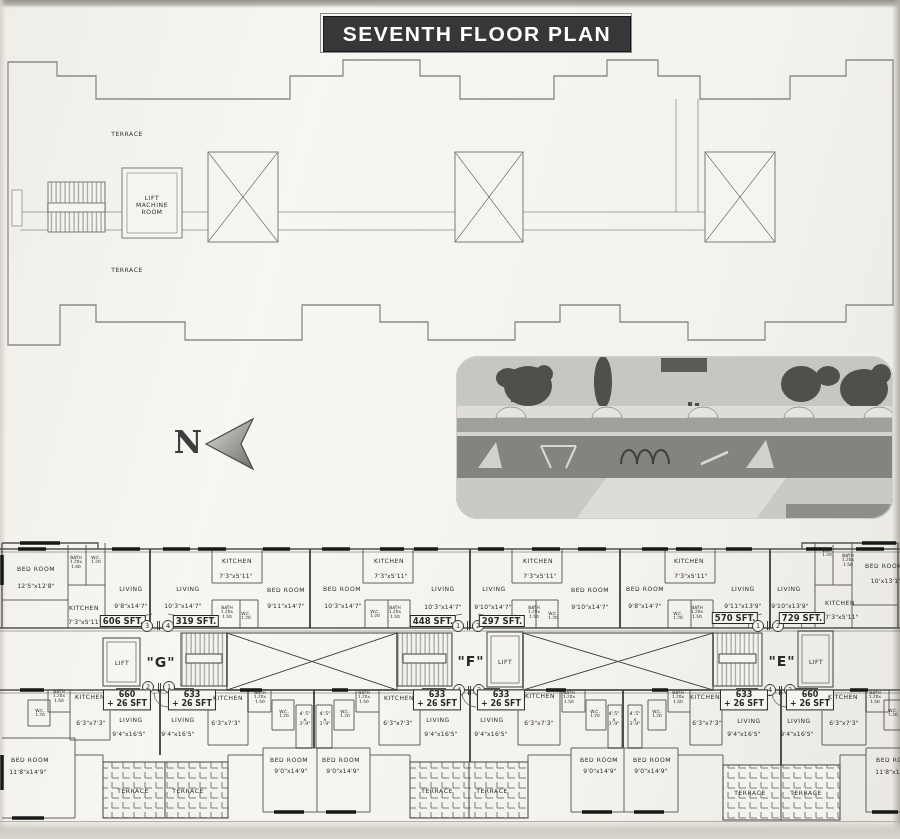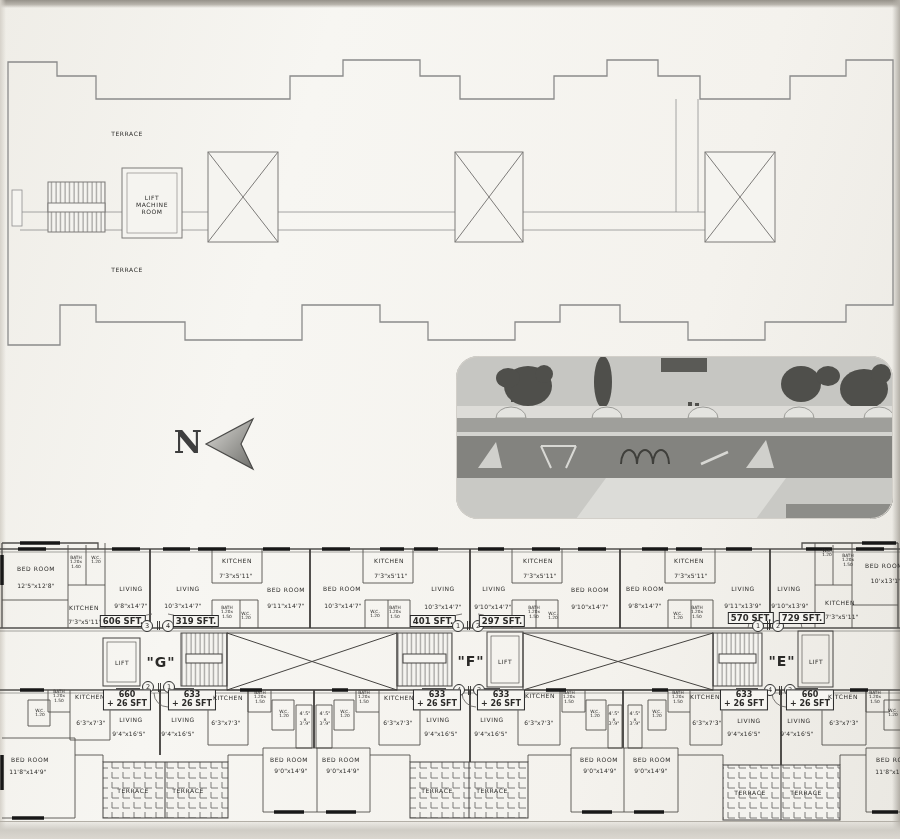--- a/index.html
+++ b/index.html
@@ -34,20 +34,25 @@
 </style>
 </head>
 <body>
 
 <div id="page">
 
   <div class="abs edge-top"></div>
   <div class="abs edge-right"></div>
   <div class="abs edge-left"></div>
 
+  <div class="abs title-wrap">
+    <div class="title-inner">
+      <span>SEVENTH FLOOR PLAN</span>
+    </div>
+  </div>
 
   <svg class="abs" style="left:0;top:0;z-index:2" width="900" height="839" viewBox="0 0 900 839">
     <defs>
       <pattern id="treads" width="4.5" height="10" patternUnits="userSpaceOnUse">
         <rect width="4.5" height="10" fill="#f5f4f0"></rect>
         <line x1="2" y1="0" x2="2" y2="10" stroke="#5a5856" stroke-width="0.7"></line>
       </pattern>
       <pattern id="tile" width="11" height="10" patternUnits="userSpaceOnUse">
         <rect width="11" height="10" fill="#f3f2ee"></rect>
         <path d="M2,2 V8 H9" stroke="#6f6d6a" stroke-width="0.9" fill="none"></path>
@@ -328,21 +333,21 @@
       <div class="ann tiny" style="left: 375px; top: 614px;">
         <div>W.C.</div>
         <div>1.20</div>
       </div>
       <div class="ann tiny" style="left: 395px; top: 612px;">
         <div>BATH</div>
         <div>1.20x</div>
         <div>1.50</div>
       </div>
       <div class="ann sft" style="left: 433px; top: 621px;">
-        <div>401 SFT.</div>
+        <div>448 SFT.</div>
       </div>
       <div class="ann circle" style="left: 458px; top: 626px;">
         <div>1</div>
       </div>
       <div class="ann tick" style="left: 468px; top: 626px;">
         <div>||</div>
       </div>
       <div class="ann circle" style="left: 478px; top: 626px;">
         <div>2</div>
       </div>
@@ -396,21 +401,21 @@
       </div>
       <div class="ann tiny" style="left: 678px; top: 616px;">
         <div>W.C.</div>
         <div>1.20</div>
       </div>
       <div class="ann tiny" style="left: 697px; top: 612px;">
         <div>BATH</div>
         <div>1.20x</div>
         <div>1.50</div>
       </div>
-      <div class="ann sft" style="left: 735px; top: 618px; margin-left: 16px;">
+      <div class="ann sft" style="left: 735px; top: 618px;">
         <div>570 SFT.</div>
       </div>
       <div class="ann circle" style="left: 758px; top: 626px;">
         <div>1</div>
       </div>
       <div class="ann tick" style="left: 768px; top: 626px;">
         <div>||</div>
       </div>
       <div class="ann circle" style="left: 778px; top: 626px;">
         <div>2</div>

